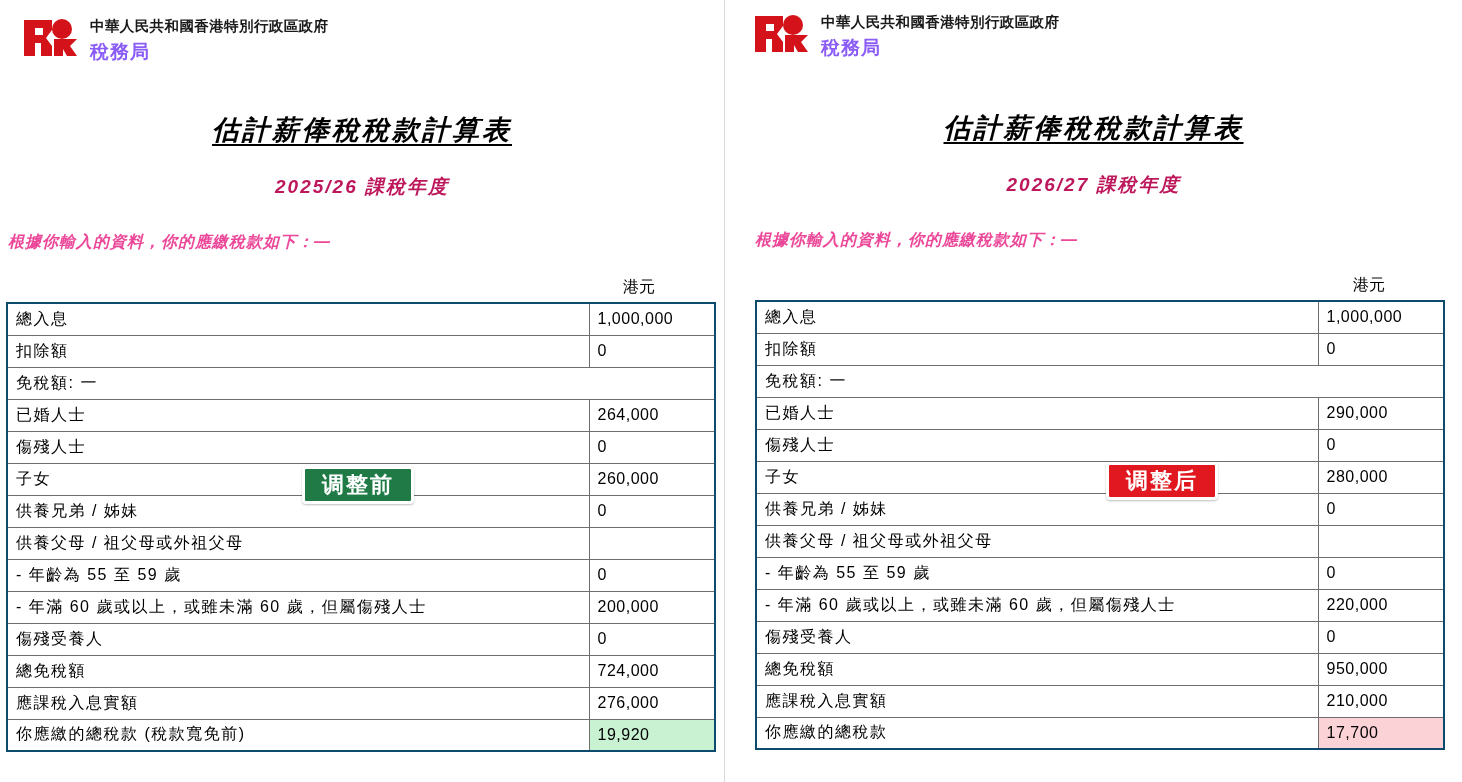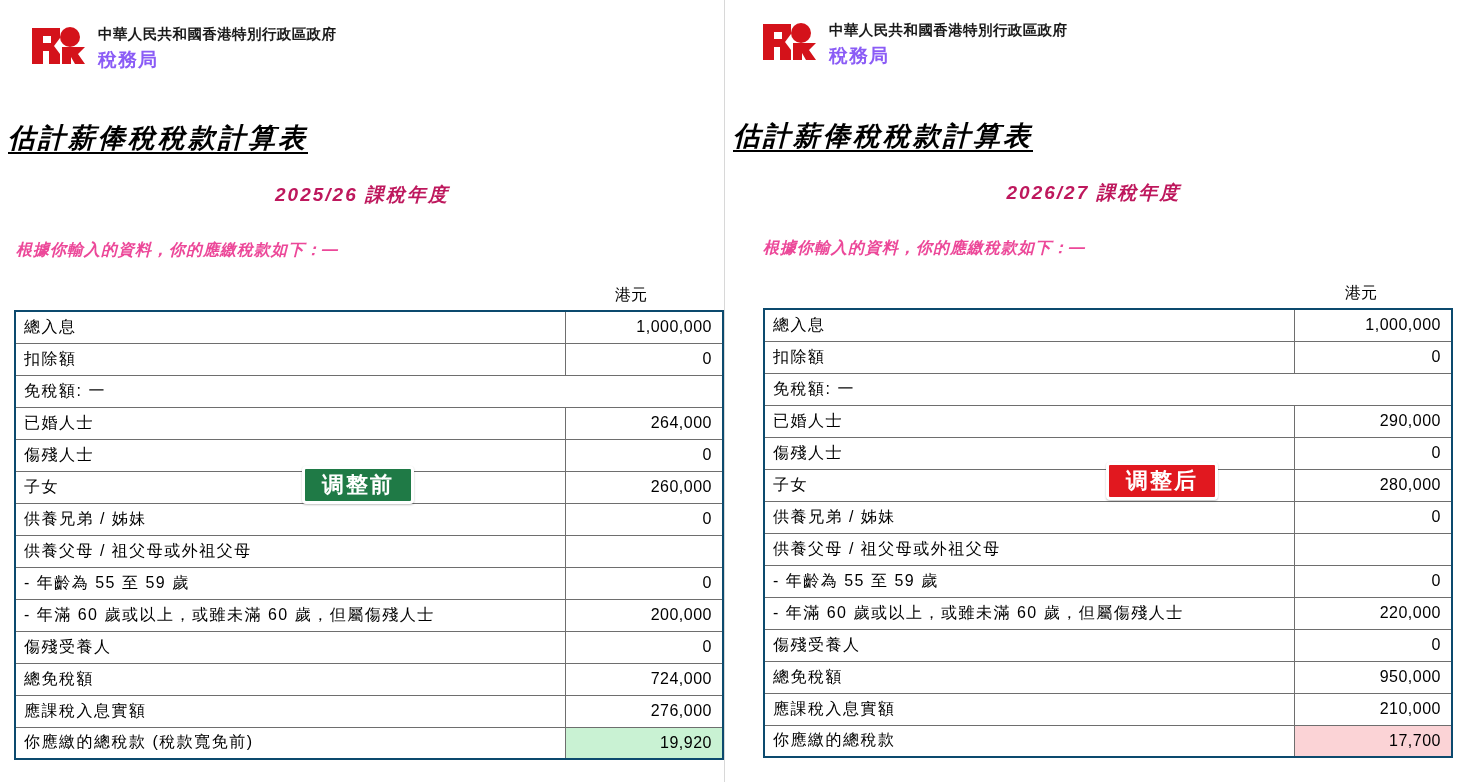--- a/index.html
+++ b/index.html
@@ -13,21 +13,21 @@
     position: relative;
     width: 1462px; height: 782px;
     overflow: hidden;
     background: #fff;
   }
   .panel {
     position: absolute;
     top: 0;
     height: 782px;
     background: #fff;
-    padding: 8px;
+    padding: 0;
   }
   .panel-left  { left: 0;   width: 724px; }
   .panel-right { left: 724px; width: 738px; border-left: 1px solid #d8d8d8; }
 
   
   .hdr {
     display: flex;
     align-items: flex-start;
   }
   .panel-left  .hdr { padding: 16px 0 0 22px; }
@@ -55,20 +55,21 @@
     color: #8b5cf6;
     letter-spacing: 1px;
     line-height: 1.35;
     margin-top: 2px;
   }
   .panel-right .hdr-line1 { font-size: 14.5px; }
   .panel-right .hdr-line2 { font-size: 19px; }
 
   
   .doc-title {
+    text-align: center;
     font-weight: 700;
     font-style: italic;
     text-decoration: underline;
     text-underline-offset: 5px;
     color: #000;
     letter-spacing: 3px;
   }
   .panel-left  .doc-title { font-size: 27px; margin-top: 48px; }
   .panel-right .doc-title { font-size: 27px; margin-top: 50px; }
 
@@ -120,21 +121,21 @@
     border: 1px solid #6e6e6e;
     font-size: 16px;
     color: #000;
     height: 32px;
     padding: 2px 8px;
     letter-spacing: 1.5px;
     white-space: nowrap;
     overflow: hidden;
   }
   table.tax td.lbl  { text-align: left; }
-  table.tax td.val  { text-align: right; width: 158px; letter-spacing: .5px; padding-right: 10px; }
+  table.tax td.val  { text-align: left; width: 126px; letter-spacing: .5px; padding-right: 10px; }
   td.indent1 { padding-left: 22px; }
   td.indent2 { padding-left: 30px; }
   td.hl-green { background: #c9f2d3; }
   td.hl-red   { background: #fbd3d6; color: #000; }
 
   
   .stamp {
     position: absolute;
     font-weight: 700;
     color: #ffffff;

